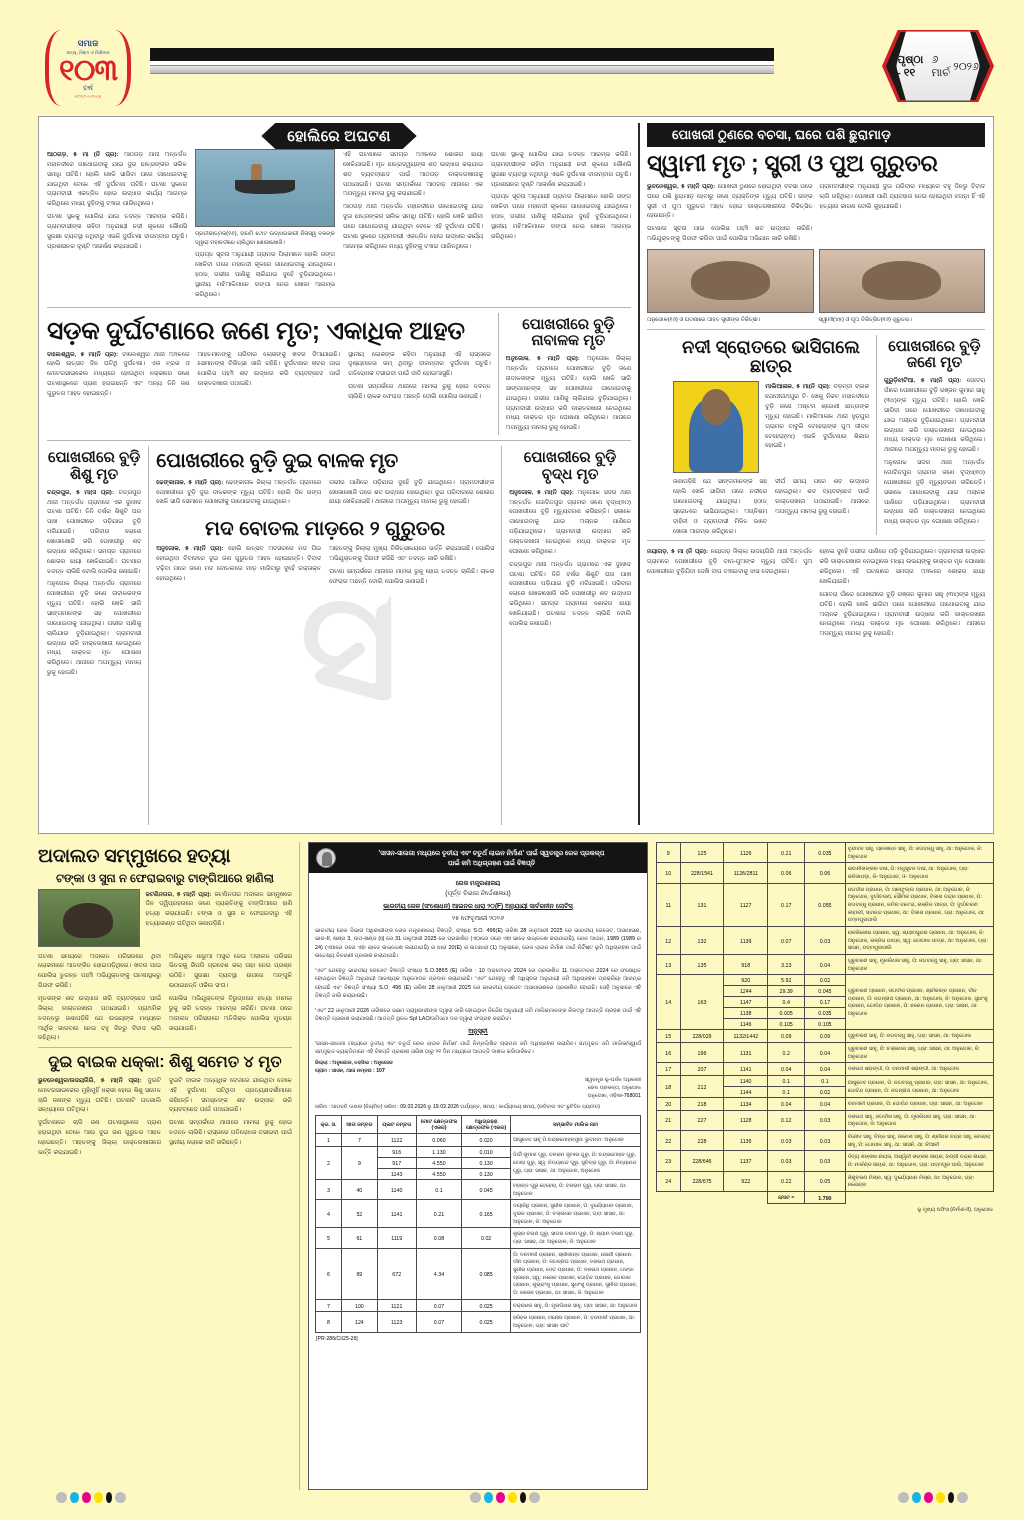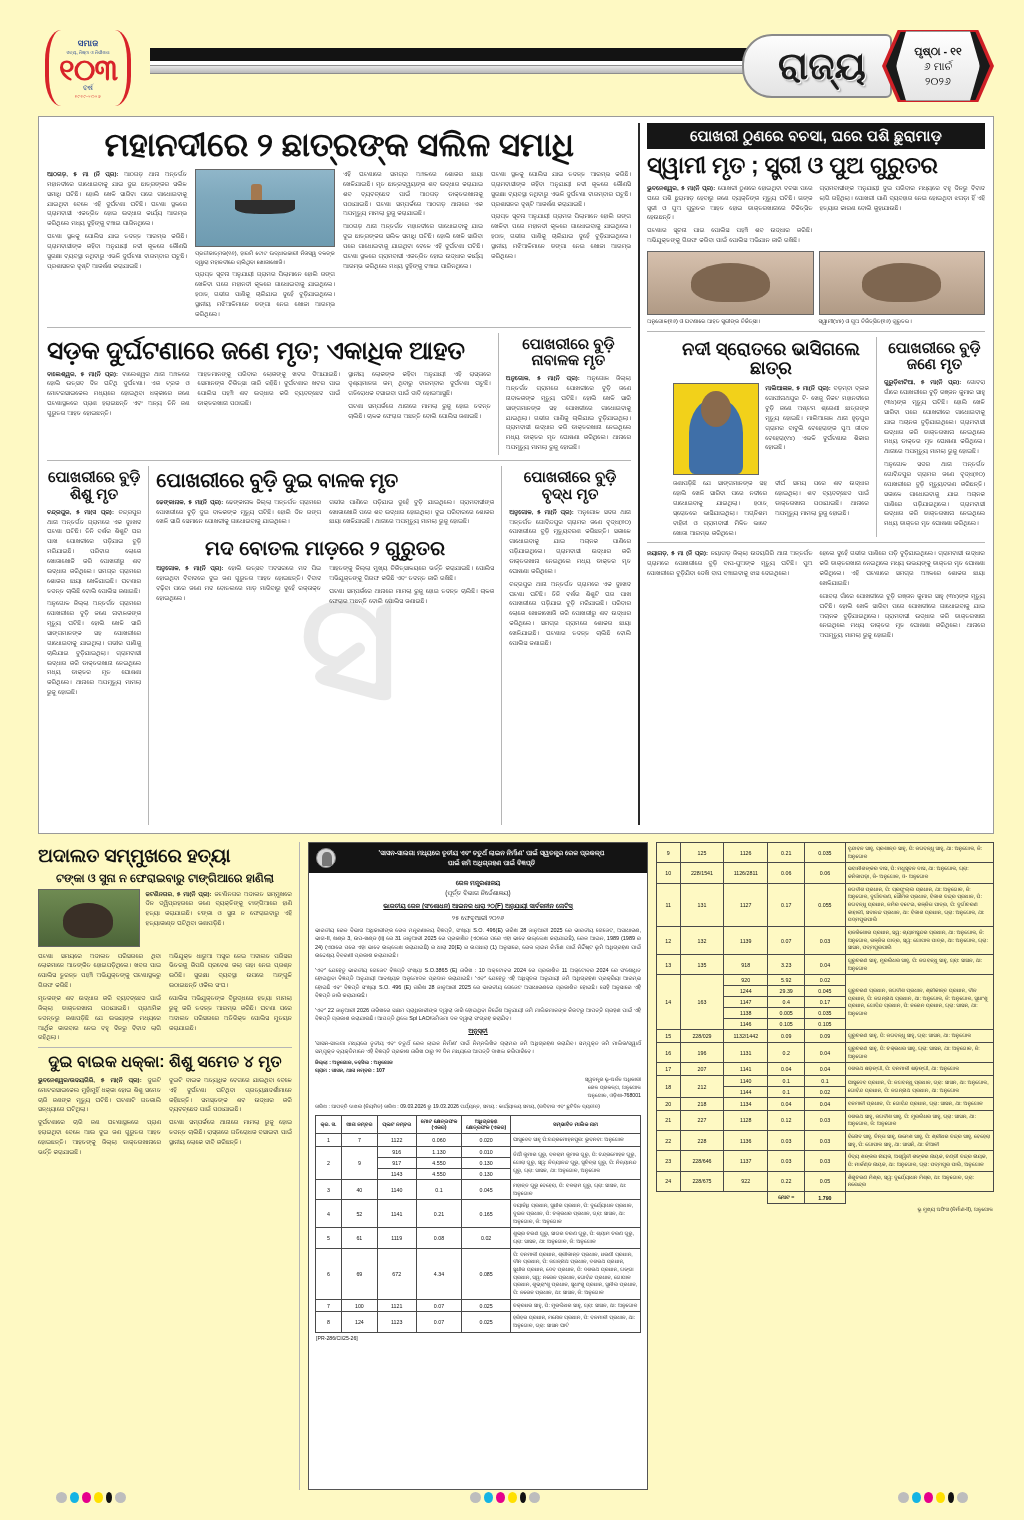--- a/index.html
+++ b/index.html
@@ -52,21 +52,21 @@
     clip-path:polygon(14% 0,86% 0,100% 50%,86% 100%,14% 100%,0 50%);
   }
   .date-badge .hexblk {
     position:absolute; inset:2px 4px; background:#1a1a1a;
     clip-path:polygon(14% 0,86% 0,100% 50%,86% 100%,14% 100%,0 50%);
   }
   .date-badge .hexwht {
     position:absolute; inset:1px 14px; background:linear-gradient(#fff,#e6e6e6);
     border:1px solid #9a9a9a;
     clip-path:polygon(12% 0,88% 0,100% 50%,88% 100%,12% 100%,0 50%);
-    display:flex; flex-direction:column; align-items:center; justify-content:center;
+    display:flex; flex-direction:row; align-items:center; justify-content:center;
     gap:2px;
   }
   .date-badge b { font-size:11px; font-weight:bold; color:#111; }
   .date-badge i { font-style:normal; font-size:11px; color:#111; }
 
   
   .frame {
     position:absolute; left:38px; top:116px; right:30px;
     border:1px solid #9a9a9a; background:#fff;
   }
@@ -76,22 +76,22 @@
   .hsep { height:1px; background:#b5b5b5; margin:5px 0; }
 
   
   .ribbon {
     background:#161616; color:#fff; font-weight:bold; text-align:center;
     padding:4px 26px; font-size:15px; letter-spacing:.3px;
     clip-path:polygon(14px 0,calc(100% - 14px) 0,100% 50%,calc(100% - 14px) 100%,14px 100%,0 50%);
     display:inline-block;
   }
   .ribbon-bar {
-    background:#161616; color:#fff; font-weight:bold; text-align:center;
-    padding:4px 12px; font-size:15px; letter-spacing:.2px;
+    background:#161616; color:#fff; font-weight:bold; 
+    padding:4px 25px; font-size:13px; letter-spacing:.2px;
   }
   .ribbon-center { text-align:center; }
 
   h1.hl { font-size:33px; font-weight:bold; line-height:1.06; margin:5px 0 6px; text-align:center; letter-spacing:-.4px;}
   h2.hl { font-size:25px; font-weight:bold; line-height:1.08; margin:4px 0 5px; text-align:left; letter-spacing:-.3px;}
   h3.hl { font-size:20px; font-weight:bold; line-height:1.1; margin:3px 0 4px; text-align:center;}
   h4.hl { font-size:15px; font-weight:bold; line-height:1.12; margin:3px 0 4px; text-align:center;}
   .subhl { font-size:11.5px; font-weight:bold; text-align:center; margin:0 0 4px; }
 
   
@@ -183,41 +183,40 @@
       <div class="l4">ବର୍ଷ</div>
       <div class="l5">୧୯୧୯-୨୦୨୬</div>
     </div>
 
     <div class="rulewrap">
       <div class="rule-a"></div>
         <div class="rule-b"></div>
         <div class="rule-c"></div>
     </div>
 
-    <div class="section-tag">
-      <span>ରାଜ୍ୟ</span>
-    </div>
 
     <div class="date-badge">
       <div class="hexred"></div>
       <div class="hexblk"></div>
       <div class="hexwht">
         <b>ପୃଷ୍ଠା - ୧୧</b>
         <i>୬ ମାର୍ଚ</i>
         <i>୨୦୨୬</i>
       </div>
     </div>
   </div>
 
   <div class="frame" style="height:718px;">
     <div class="frame-inner" style="height:100%;">
 
       <div style="flex:1 1 600px; display:flex; flex-direction:column; min-width:0;">
 
-        <h1 class="hl">ମହାନଦୀରେ ୨ ଛାତ୍ରଙ୍କ ସଲିଳ ସମାଧି</h1>
+        <div class="ribbon-center">
+          <div class="ribbon">ହୋଲିରେ ଅଘଟଣ</div>
+        </div>
 
         <div style="display:flex; gap:8px; min-width:0;">
           <div class="body" style="flex:1 1 0; min-width:0;">
             <p><b>ଆଠଗଡ଼, ୫ ମା (ନି ପ୍ର):</b>
                <span>ଆଠଗଡ଼ ଥାନା ଅନ୍ତର୍ଗତ ମହାନଦୀରେ ଗାଧୋଇବାକୁ ଯାଇ ଦୁଇ ଛାତ୍ରଙ୍କର ସଲିଳ ସମାଧି ଘଟିଛି। ହୋଲି ଖେଳି ସାରିବା ପରେ ଗାଧୋଇବାକୁ ଯାଇଥିବା ବେଳେ ଏହି ଦୁର୍ଘଟଣା ଘଟିଛି। ଘଟଣା ସ୍ଥଳରେ ଗ୍ରାମବାସୀ ଏକତ୍ରିତ ହୋଇ ଉଦ୍ଧାର କାର୍ଯ୍ୟ ଆରମ୍ଭ କରିଥିଲେ ମଧ୍ୟ ଦୁହିଙ୍କୁ ବଞ୍ଚାଇ ପାରିନଥିଲେ।</span></p>
             <p>ଘଟଣା ସ୍ଥଳକୁ ପୋଲିସ ଯାଇ ତଦନ୍ତ ଆରମ୍ଭ କରିଛି। ଗ୍ରାମବାସୀଙ୍କ କହିବା ଅନୁଯାୟୀ ନଦୀ କୂଳରେ କୌଣସି ସୁରକ୍ଷା ବ୍ୟବସ୍ଥା ନଥିବାରୁ ଏଭଳି ଦୁର୍ଘଟଣା ବାରମ୍ବାର ଘଟୁଛି। ପ୍ରଶାସନର ଦୃଷ୍ଟି ଆକର୍ଷଣ କରାଯାଇଛି।</p>
           </div>
           <div style="flex:1 1 0; min-width:0;">
             <div class="ph-river photo"></div>
             <div class="cap">ପ୍ରତୀକାତ୍ମକ(୧୬), ହାରମି ଟୋଟ ଉଦ୍ଧାରକାରୀ ନିଜସ୍ୱ ଦଳଙ୍କ ଦ୍ୱାରା ମହାନଦୀରେ ଚାଲିଥିବା ଖୋଜାଖୋଜି।</div>

